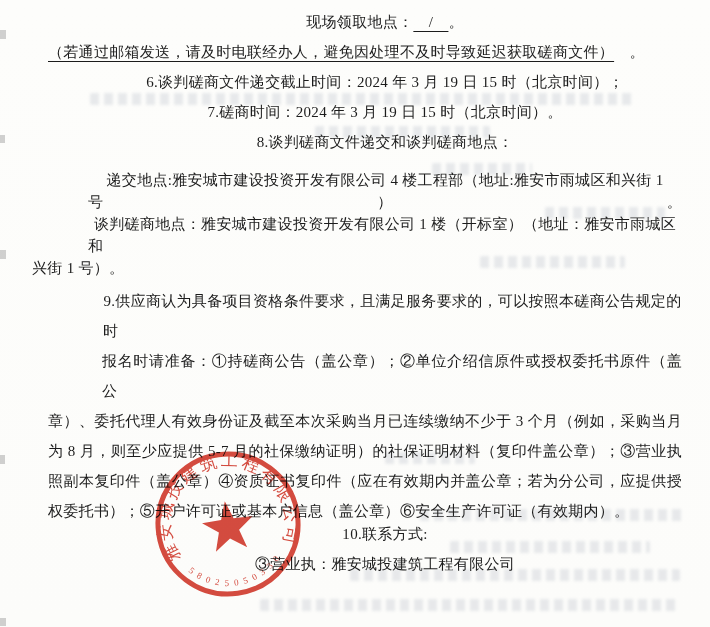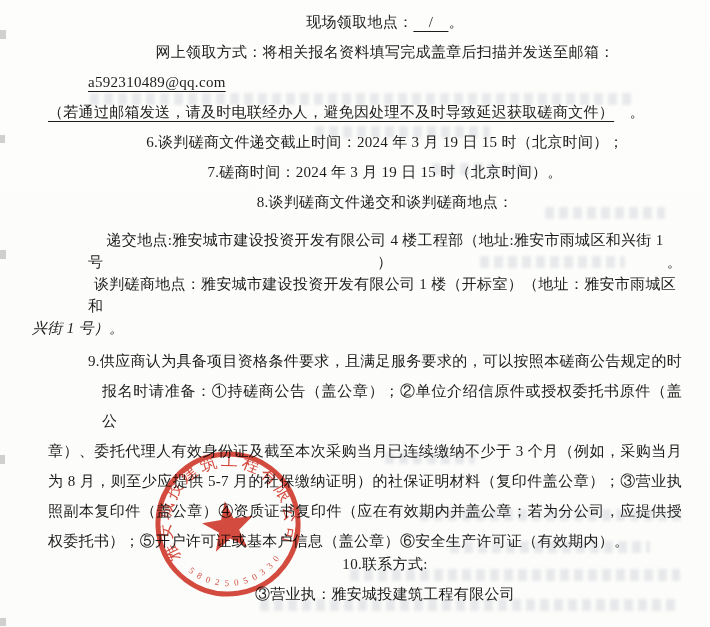--- a/index.html
+++ b/index.html
@@ -12,27 +12,27 @@
   }
   .page{position:absolute;inset:0;background:linear-gradient(180deg,#fdfdfb 0%,#fcfcfa 100%);}
   .doc{
     position:relative;z-index:2;
     padding:7px 28px 0 48px;
     font-size:15px;
     letter-spacing:.3px;
   }
   .para{line-height:30px;margin:0;}
   .para.tight{line-height:22px;margin-top:12px;}
-  .para.sp-before{margin-top:7px;}
+  .para.sp-before{margin-top:7px;margin-left:15px;}
   .para.pull-up{margin-top:-7px;}
   .line{white-space:nowrap;}
   .line.full{white-space:normal;text-align:justify;text-align-last:justify;}
   .line.i1{padding-left:40px;text-align:center;}
   .line.i2{padding-left:54px;font-family:Liberation Serif, serif;}
-  .line.out{margin-left:-16px;font-style:italic;}
+  .line.out{margin-left:-16px;}
   .u{text-decoration:underline;text-underline-offset:4px;text-decoration-thickness:1px;}
   
   .smudge{
     position:absolute;height:12px;z-index:1;
     background:repeating-linear-gradient(90deg,rgba(130,142,160,.55) 0 9px,transparent 9px 14px);
     filter:blur(1.6px);opacity:.32;border-radius:2px;
   }
   .speck{position:absolute;left:0;background:#9a9a9a;opacity:.45;z-index:1;}
   
   .seal{
@@ -61,21 +61,20 @@
   <div class="speck" style="top:135px;width:5px;height:8px;"></div>
   <div class="speck" style="top:250px;width:6px;height:9px;"></div>
   <div class="speck" style="top:455px;width:5px;height:9px;"></div>
   <div class="speck" style="top:618px;width:6px;height:8px;"></div>
 
   <div class="doc">
       <div class="para">
         <div class="line i1"><span>现场领取地点：</span><span class="u">　/　</span><span>。</span></div>
       </div>
       <div class="para">
-        <div class="line i1 full"><span>网上领取方式：将相关报名资料填写完成盖章后扫描并发送至邮箱：</span><span class="u">a592310489@qq.com</span></div>
         <div class="line"><span class="u">（若通过邮箱发送，请及时电联经办人，避免因处理不及时导致延迟获取磋商文件）</span><span>　。</span></div>
       </div>
       <div class="para">
         <div class="line i1"><span>6.谈判磋商文件递交截止时间：2024 年 3 月 19 日 15 时（北京时间）；</span></div>
       </div>
       <div class="para">
         <div class="line i1"><span>7.磋商时间：2024 年 3 月 19 日 15 时（北京时间）。</span></div>
       </div>
       <div class="para">
         <div class="line i1"><span>8.谈判磋商文件递交和谈判磋商地点：</span></div>

